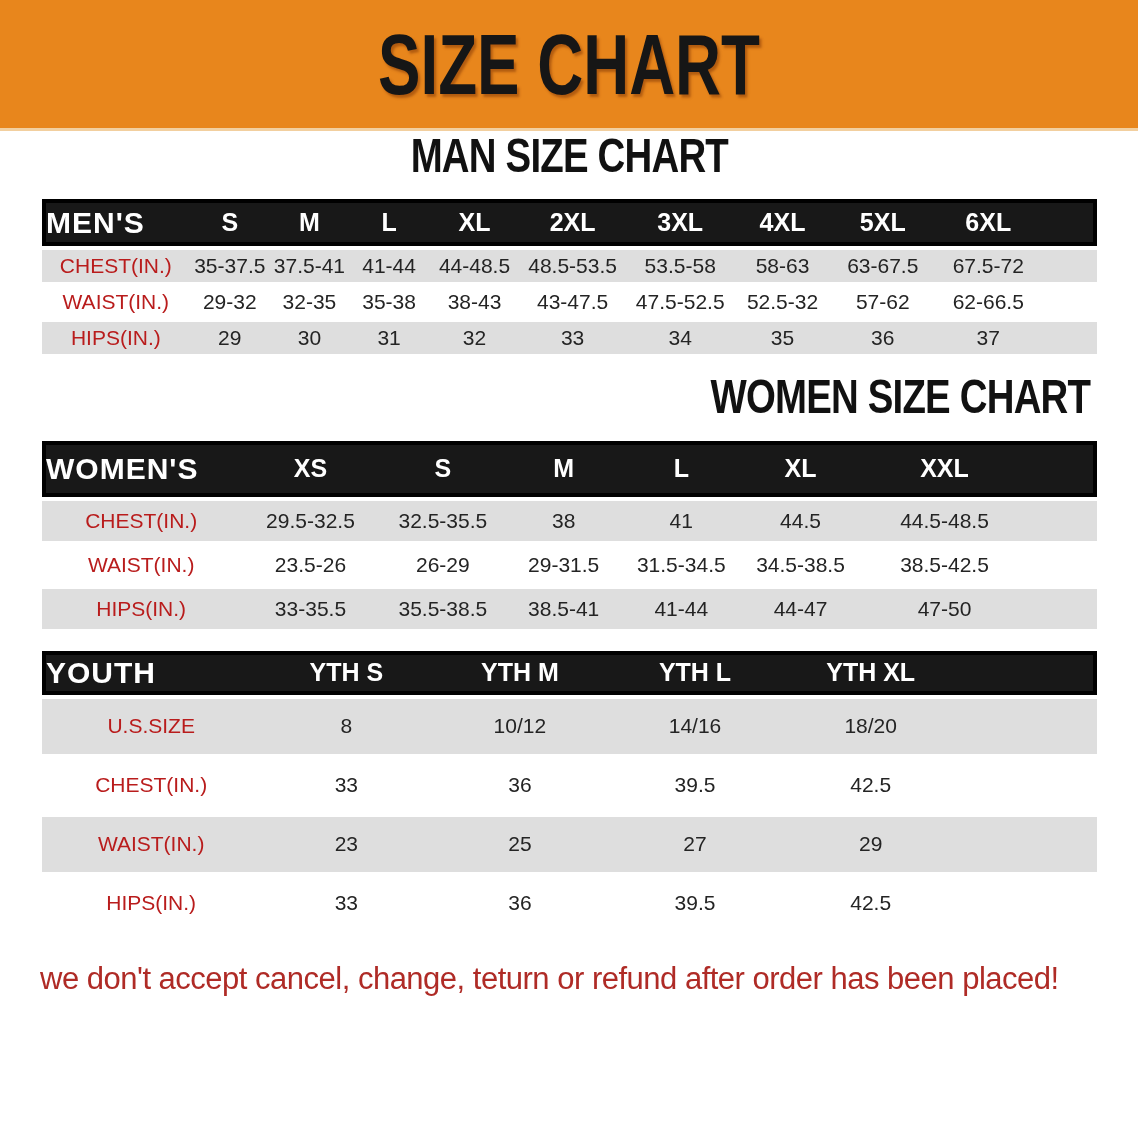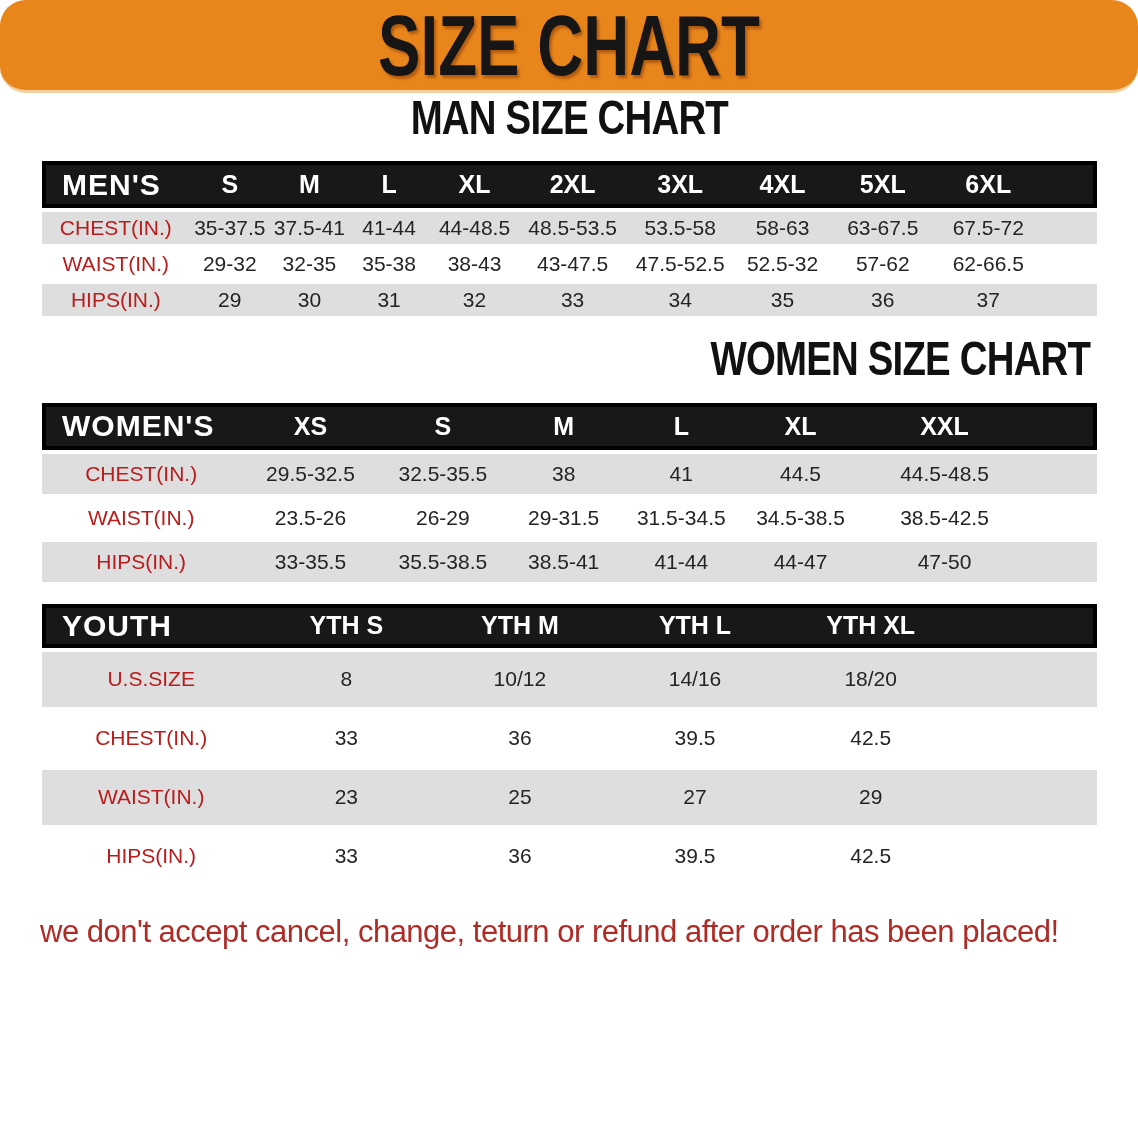--- a/index.html
+++ b/index.html
@@ -5,24 +5,24 @@
   * { margin: 0; padding: 0; box-sizing: border-box; }
   html, body {
     width: 1138px; height: 1132px;
     background: #ffffff;
     font-family: "Liberation Sans", sans-serif;
     overflow: hidden;
   }
 
   
   .banner {
-    width: 100%; height: 93px;
+    width: 100%; height: 131px;
     background: var(--banner-bg, #E8861C);
     border-bottom: 3px solid #f2cf9f;
-    display: flex; align-items: center; justify-content: center; border-radius: 26px;
+    display: flex; align-items: center; justify-content: center;
   }
   .banner h1 {
     font-size: 86px; font-weight: bold; color: #161616;
     letter-spacing: 0px; line-height: 1;
     text-shadow: 3px 3px 3px rgba(110, 40, 0, 0.45);
   }
   .banner h1 span { display: inline-block; transform: scaleX(0.74); }
 
   
   h2.section-heading { text-align: center; color: #111; }
@@ -41,36 +41,36 @@
     border-collapse: separate; border-spacing: 0 4px;
     table-layout: fixed;
   }
   table.size-table thead th {
     background: var(--band-bg, #181818);
     color: #ffffff; font-weight: bold;
     border-top: 4px solid #000; border-bottom: 4px solid #000;
     text-align: center; vertical-align: middle;
   }
   table.size-table thead th:first-child {
-    border-left: 4px solid #000; text-align: left; padding-left: 16px;
+    border-left: 4px solid #000; text-align: left; 
     font-size: 30px; letter-spacing: 1px;
   }
   table.size-table thead th:last-child { border-right: 4px solid #000; }
   table.size-table thead th.size-col { font-size: 25px; }
   table.size-table tbody tr:nth-child(odd) { background: var(--row-alt, #DEDEDE); }
   table.size-table tbody tr:nth-child(even) { background: #ffffff; }
   table.size-table tbody td {
     text-align: center; vertical-align: middle;
     color: #242424; font-size: 21px;
   }
   table.size-table tbody td.row-label { font-size: 21px; color: #b91c1c; }
 
   .t-men   thead th { height: 47px; }
   .t-men   tbody td { height: 32px; }
-  .t-women thead th { height: 47px; }
+  .t-women thead th { height: 56px; }
   .t-women tbody td { height: 40px; }
   .t-youth thead th { height: 44px; }
   .t-youth tbody td { height: 55px; }
 
   
   .disclaimer {
     margin: 20px 20px 0 40px;
     color: var(--footer-red, #AF2B26);
     font-size: 31px; line-height: 48px; letter-spacing: -0.5px;
   }

